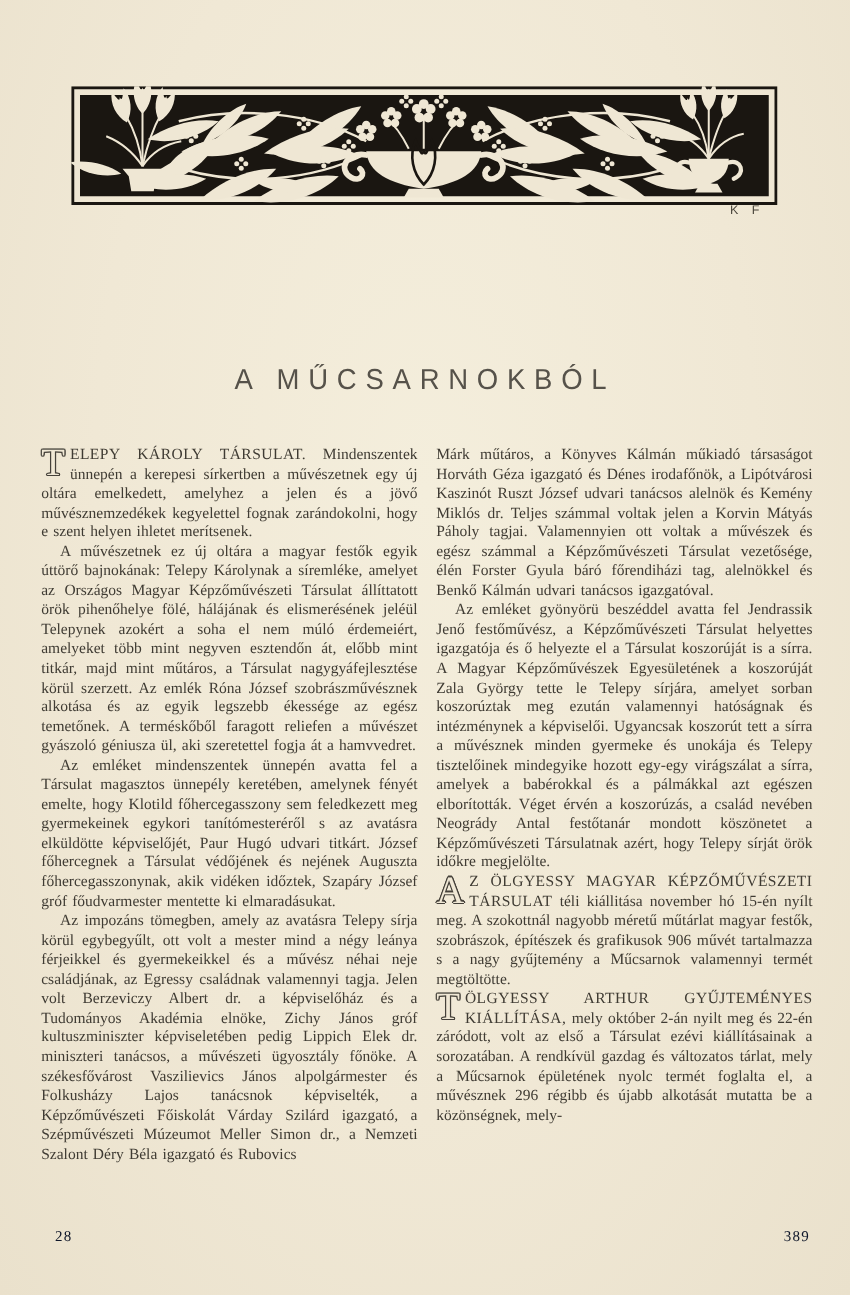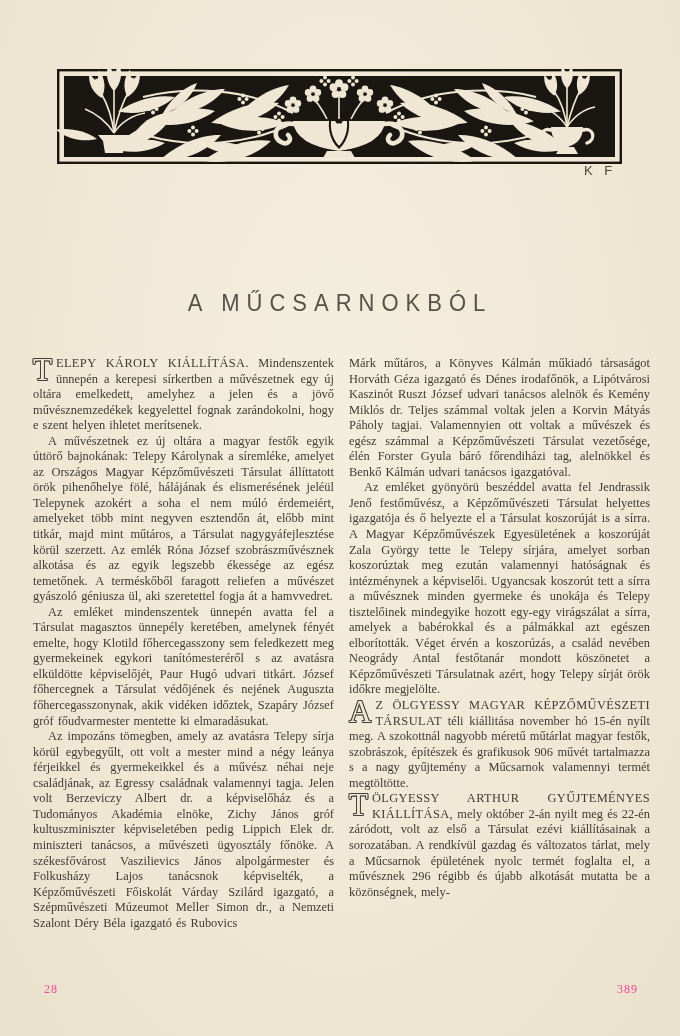--- a/index.html
+++ b/index.html
@@ -8,21 +8,21 @@
     font-family:"Liberation Serif","DejaVu Serif",serif;
   }
   .paper {
     position:absolute; inset:0;
     background: radial-gradient(ellipse at 50% 38%, #f4eedc 0%, #f0e8d5 55%, #eae1cc 100%);
   }
   .ornament { position:absolute; left:57px; top:69px; width:565px; height:95px; }
   .ornament svg { display:block; width:100%; height:100%; }
   .ornament-sig {
     position:absolute; left:584px; top:163px;
-    font-family:"Liberation Sans",sans-serif; font-size:13px; letter-spacing:4px; color:#4a453b;
+    font-family:"Liberation Sans",sans-serif; font-size:10px; letter-spacing:4px; color:#4a453b;
   }
   .page-title {
     position:absolute; top:291px; left:0; width:100%; text-align:center;
     font-family:"Liberation Sans","DejaVu Sans",sans-serif;
     font-size:22px; font-weight:400; letter-spacing:7px; color:#56524a;
     transform:scaleY(1.05);
   }
   .columns {
     position:absolute; top:356px; left:33px; width:618px;
     display:flex; gap:15px;
@@ -39,24 +39,24 @@
     float:left;
     font-size:31px; line-height:26px; padding:1px 4px 0 0;
     color:#f0e8d5;
     text-shadow:
       1px 0 0 #45413a, -1px 0 0 #45413a, 0 1px 0 #45413a, 0 -1px 0 #45413a,
       0.7px 0.7px 0 #45413a, -0.7px -0.7px 0 #45413a,
       0.7px -0.7px 0 #45413a, -0.7px 0.7px 0 #45413a;
   }
   .lead { letter-spacing:0.4px; }
   .pagenum {
-    position:absolute; top:982px; font-size:12px; color:#ec4899; letter-spacing:1px;
+    position:absolute; top:982px; font-size:12px; color:#0f172a; letter-spacing:1px;
   }
   .pagenum.pn-left  { left:44px; }
-  .pagenum.pn-right { right:42px; }
+  .pagenum.pn-right { right:32px; }
 </style>
 </head>
 <body>
 
 <div class="paper"></div>
 
 <div class="ornament">
   <svg viewBox="0 0 565 95">
     <defs>
       <path id="lf" d="M0,0 C12,-10 30,-14 46,-10 C32,-1 14,3 0,0 Z"></path>
@@ -171,21 +171,21 @@
       </g>
     </g>
   </svg>
 </div>
 <div class="ornament-sig">K F</div>
 
 <div class="page-title">A MŰCSARNOKBÓL</div>
 
 <div class="columns">
   <div class="col">
-    <p><span class="dropcap">T</span><span class="lead">ELEPY KÁROLY KIÁLLÍTÁSA.</span> <span>Mindenszentek ünnepén a kerepesi sírkertben a művészetnek egy új oltára emelkedett, amelyhez a jelen és a jövő művésznemzedékek kegyelettel fognak zarándokolni, hogy e szent helyen ihletet merítsenek.</span></p>
+    <p><span class="dropcap">T</span><span class="lead">ELEPY KÁROLY TÁRSULAT.</span> <span>Mindenszentek ünnepén a kerepesi sírkertben a művészetnek egy új oltára emelkedett, amelyhez a jelen és a jövő művésznemzedékek kegyelettel fognak zarándokolni, hogy e szent helyen ihletet merítsenek.</span></p>
     <p class="indent"><span>A művészetnek ez új oltára a magyar festők egyik úttörő bajnokának: Telepy Károlynak a síremléke, amelyet az Országos Magyar Képzőművészeti Társulat állíttatott örök pihenőhelye fölé, hálájának és elismerésének jeléül Telepynek azokért a soha el nem múló érdemeiért, amelyeket több mint negyven esztendőn át, előbb mint titkár, majd mint műtáros, a Társulat nagygyáfejlesztése körül szerzett. Az emlék Róna József szobrászművésznek alkotása és az egyik legszebb ékessége az egész temetőnek. A terméskőből faragott reliefen a művészet gyászoló géniusza ül, aki szeretettel fogja át a hamvvedret.</span></p>
     <p class="indent"><span>Az emléket mindenszentek ünnepén avatta fel a Társulat magasztos ünnepély keretében, amelynek fényét emelte, hogy Klotild főhercegasszony sem feledkezett meg gyermekeinek egykori tanítómesteréről s az avatásra elküldötte képviselőjét, Paur Hugó udvari titkárt. József főhercegnek a Társulat védőjének és nejének Auguszta főhercegasszonynak, akik vidéken időztek, Szapáry József gróf főudvarmester mentette ki elmaradásukat.</span></p>
     <p class="indent"><span>Az impozáns tömegben, amely az avatásra Telepy sírja körül egybegyűlt, ott volt a mester mind a négy leánya férjeikkel és gyermekeikkel és a művész néhai neje családjának, az Egressy családnak valamennyi tagja. Jelen volt Berzeviczy Albert dr. a képviselőház és a Tudományos Akadémia elnöke, Zichy János gróf kultuszminiszter képviseletében pedig Lippich Elek dr. miniszteri tanácsos, a művészeti ügyosztály főnöke. A székesfővárost Vaszilievics János alpolgármester és Folkusházy Lajos tanácsnok képviselték, a Képzőművészeti Főiskolát Várday Szilárd igazgató, a Szépművészeti Múzeumot Meller Simon dr., a Nemzeti Szalont Déry Béla igazgató és Rubovics</span></p>
   </div>
   <div class="col">
     <p><span>Márk műtáros, a Könyves Kálmán műkiadó társaságot Horváth Géza igazgató és Dénes irodafőnök, a Lipótvárosi Kaszinót Ruszt József udvari tanácsos alelnök és Kemény Miklós dr. Teljes számmal voltak jelen a Korvin Mátyás Páholy tagjai. Valamennyien ott voltak a művészek és egész számmal a Képzőművészeti Társulat vezetősége, élén Forster Gyula báró főrendiházi tag, alelnökkel és Benkő Kálmán udvari tanácsos igazgatóval.</span></p>
     <p class="indent"><span>Az emléket gyönyörü beszéddel avatta fel Jendrassik Jenő festőművész, a Képzőművészeti Társulat helyettes igazgatója és ő helyezte el a Társulat koszorúját is a sírra. A Magyar Képzőművészek Egyesületének a koszorúját Zala György tette le Telepy sírjára, amelyet sorban koszorúztak meg ezután valamennyi hatóságnak és intézménynek a képviselői. Ugyancsak koszorút tett a sírra a művésznek minden gyermeke és unokája és Telepy tisztelőinek mindegyike hozott egy-egy virágszálat a sírra, amelyek a babérokkal és a pálmákkal azt egészen elborították. Véget érvén a koszorúzás, a család nevében Neogrády Antal festőtanár mondott köszönetet a Képzőművészeti Társulatnak azért, hogy Telepy sírját örök időkre megjelölte.</span></p>
     <p class="section"><span class="dropcap">A</span><span class="lead">Z ÖLGYESSY MAGYAR KÉPZŐMŰVÉSZETI TÁRSULAT</span> <span>téli kiállitása november hó 15-én nyílt meg. A szokottnál nagyobb méretű műtárlat magyar festők, szobrászok, építészek és grafikusok 906 művét tartalmazza s a nagy gyűjtemény a Műcsarnok valamennyi termét megtöltötte.</span></p>
     <p class="section"><span class="dropcap">T</span><span class="lead">ÖLGYESSY ARTHUR GYŰJTEMÉNYES KIÁLLÍTÁSA,</span> <span>mely október 2-án nyilt meg és 22-én záródott, volt az első a Társulat ezévi kiállításainak a sorozatában. A rendkívül gazdag és változatos tárlat, mely a Műcsarnok épületének nyolc termét foglalta el, a művésznek 296 régibb és újabb alkotását mutatta be a közönségnek, mely-</span></p>
   </div>

